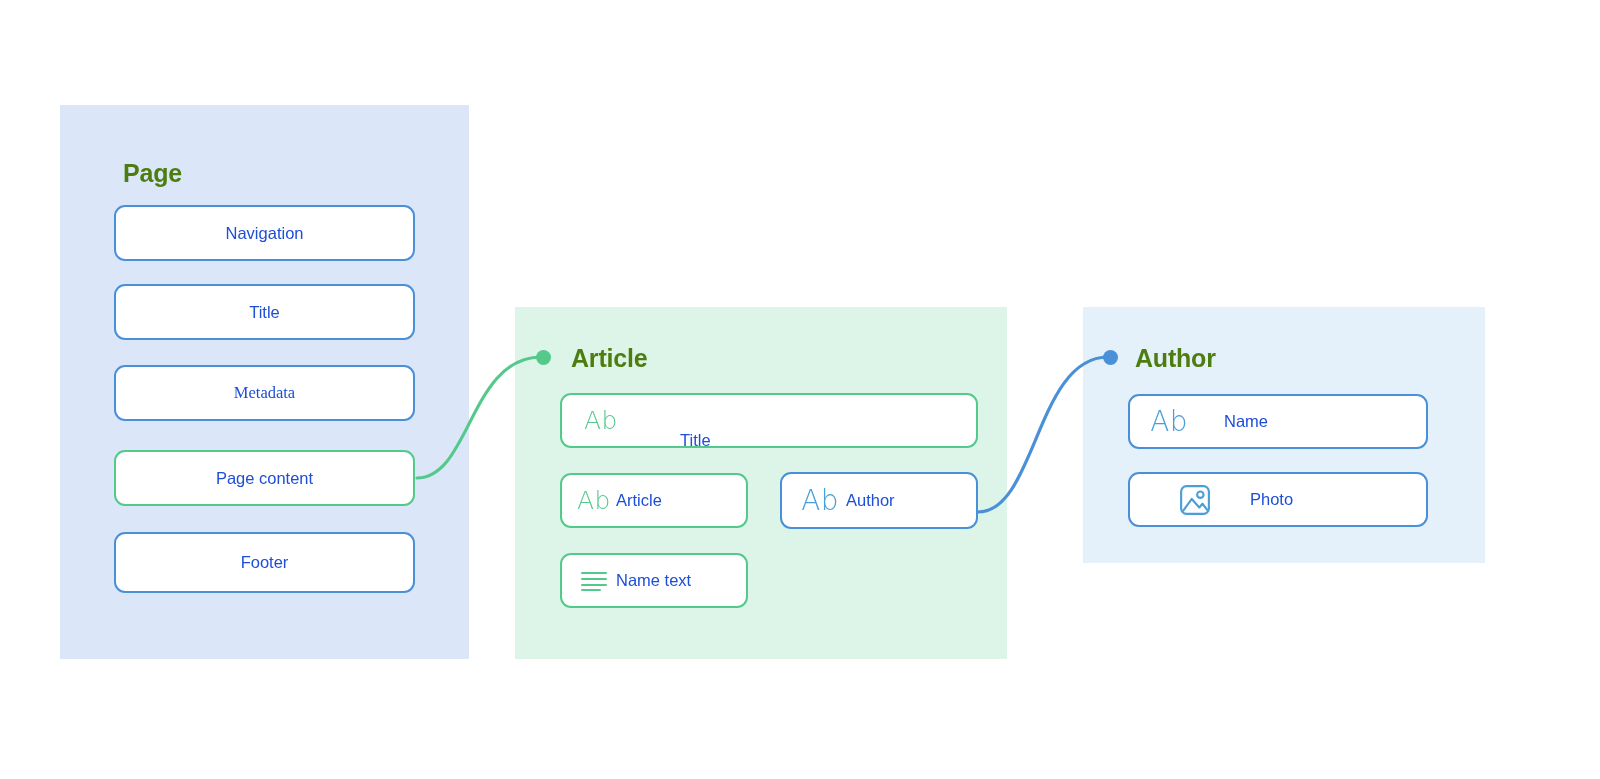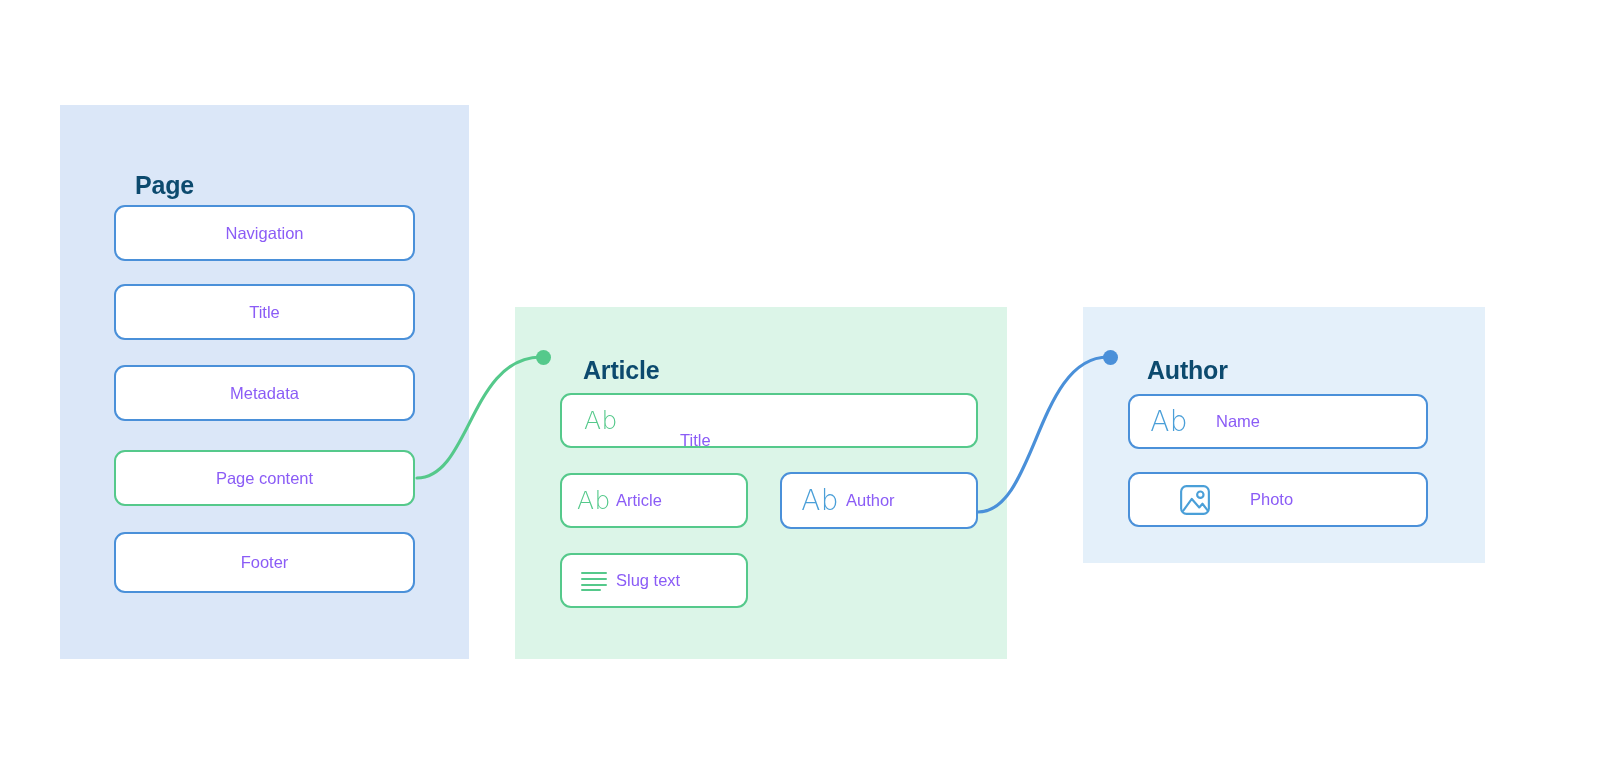--- a/index.html
+++ b/index.html
@@ -33,24 +33,24 @@
 
   
   .panel {
     position: absolute;
     box-sizing: border-box;
     z-index: 1;
   }
   .panel-title {
     font-size: 25px;
     font-weight: bold;
-    color: #0c4a6e;
+    color: #4d7c0f;
     letter-spacing: -0.2px;
     line-height: 1;
-    margin: 16px;
+    margin: 4px;
     white-space: nowrap;
   }
 
   
   #panel-page {
     left: 60px;
     top: 105px;
     width: 409px;
     height: 554px;
     background: #dbe7f8;
@@ -98,21 +98,21 @@
     border: 2.5px solid #4a90d9;
     display: flex;
     align-items: center;
     overflow: hidden;
   }
   .field.green { border-color: #55c98b; }
   .field.blue  { border-color: #4a90d9; }
 
   .field-label {
     font-size: 16.5px;
-    color: #8b5cf6;
+    color: #1d4ed8;
     line-height: 1;
     white-space: nowrap;
   }
 
   
   .field.centered {
     justify-content: center;
   }
 
   
@@ -152,21 +152,21 @@
     <div class="panel-title">Page</div>
 
     <div class="field blue centered" style="left:54px; top:100px; width:301px; height:56px;">
       <span class="field-label">Navigation</span>
     </div>
 
     <div class="field blue centered" style="left:54px; top:179px; width:301px; height:56px;">
       <span class="field-label">Title</span>
     </div>
 
-    <div class="field blue centered" style="left:54px; top:260px; width:301px; height:56px;">
+    <div class="field blue centered" style="left:54px; top:260px; width:301px; height:56px;font-family:Liberation Serif, serif;">
       <span class="field-label">Metadata</span>
     </div>
 
     <div class="field green centered" style="left:54px; top:345px; width:301px; height:56px;">
       <span class="field-label">Page content</span>
     </div>
 
     <div class="field blue centered" style="left:54px; top:427px; width:301px; height:61px;">
       <span class="field-label">Footer</span>
     </div>
@@ -200,33 +200,33 @@
       <span class="field-icon" style="width:44px; margin-left:10px;">
         <svg class="glyph" width="28" height="24" viewBox="0 0 28 24" aria-hidden="true">
           <g stroke="#55c98b" stroke-width="2" stroke-linecap="round">
             <line x1="2" y1="4" x2="26" y2="4"></line>
             <line x1="2" y1="10" x2="26" y2="10"></line>
             <line x1="2" y1="16" x2="26" y2="16"></line>
             <line x1="2" y1="21" x2="20" y2="21"></line>
           </g>
         </svg>
       </span>
-      <span class="field-label">Slug text</span>
+      <span class="field-label">Name text</span>
     </div>
 
   </div>
 
   <div class="panel" id="panel-author">
     <div class="panel-title">Author</div>
 
     <div class="field blue" style="left:45px; top:87px; width:300px; height:55px;">
       <span class="field-icon" style="width:62px; margin-left:8px;">
         <span class="ab-icon blue" style="font-size:28px;">Ab</span>
       </span>
-      <span class="field-label" style="margin-left:16px;text-align:center;">Name</span>
+      <span class="field-label" style="margin-left:24px;text-align:center;">Name</span>
     </div>
 
     <div class="field blue" style="left:45px; top:165px; width:300px; height:55px;padding-left:28px;">
       <span class="field-icon" style="width:62px; margin-left:6px;">
         <svg class="glyph" width="32" height="32" viewBox="0 0 30 30" aria-hidden="true">
           <rect x="2" y="2" width="26" height="26" rx="5" ry="5" fill="none" stroke="#4a9fd8" stroke-width="2"></rect>
           <circle cx="20" cy="10" r="3" fill="none" stroke="#4a9fd8" stroke-width="2"></circle>
           <path d="M4 25 L12 14 L19 22 L22 18.5 L27 25" fill="none" stroke="#4a9fd8" stroke-width="2" stroke-linejoin="round" stroke-linecap="round"></path>
         </svg>
       </span>

